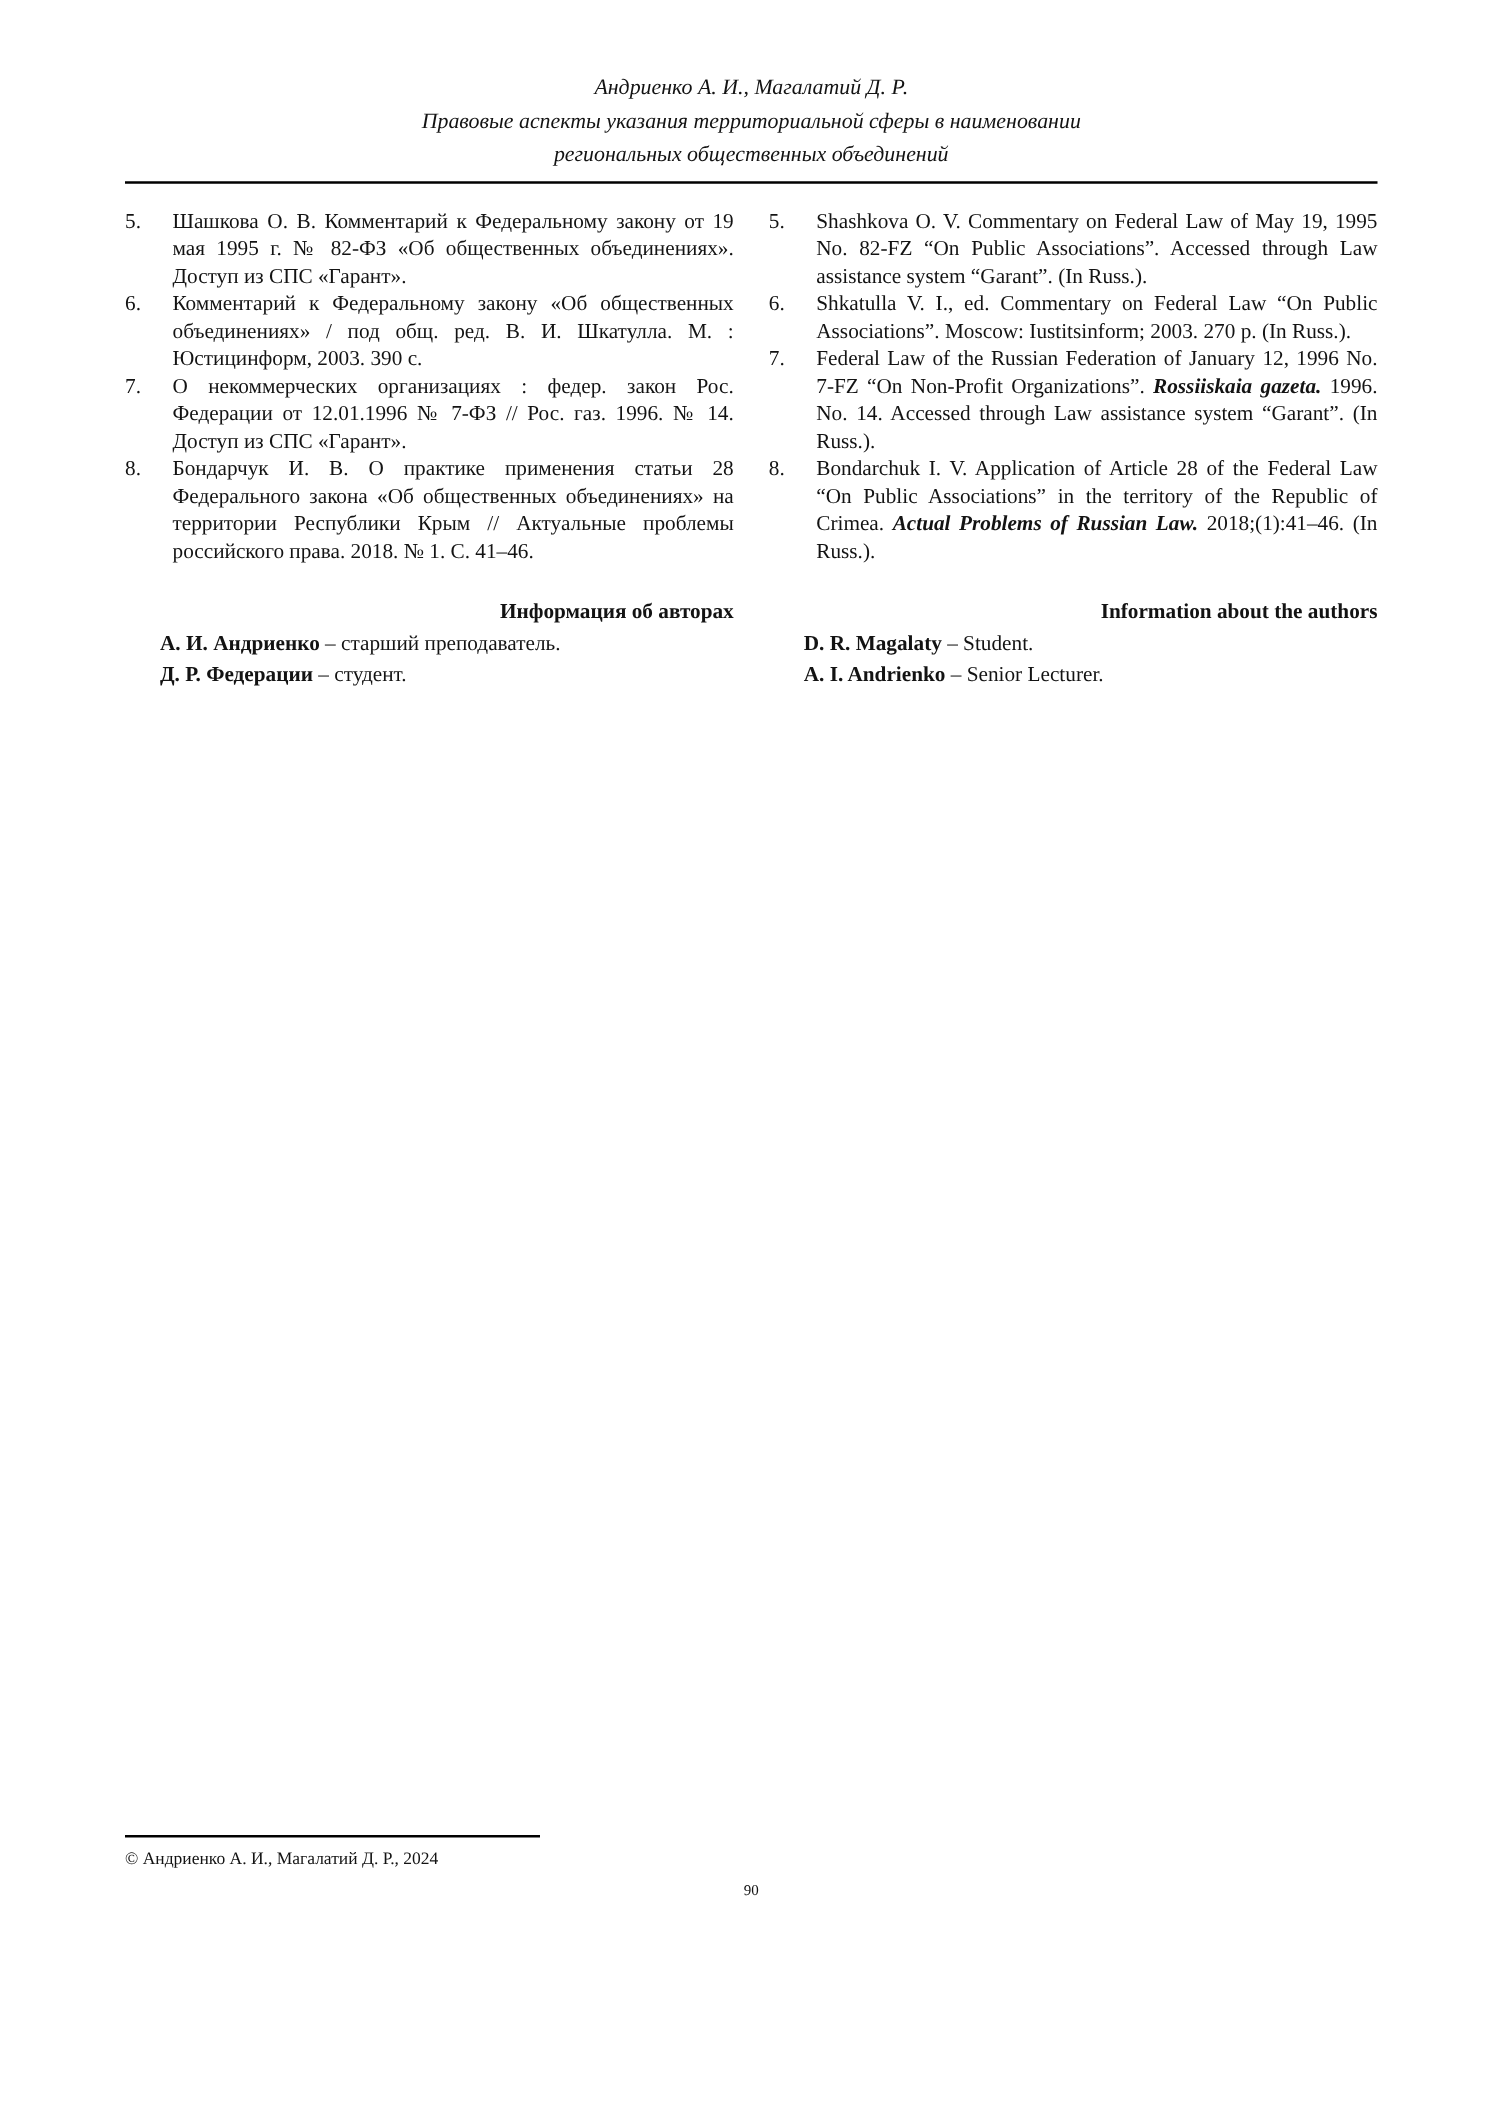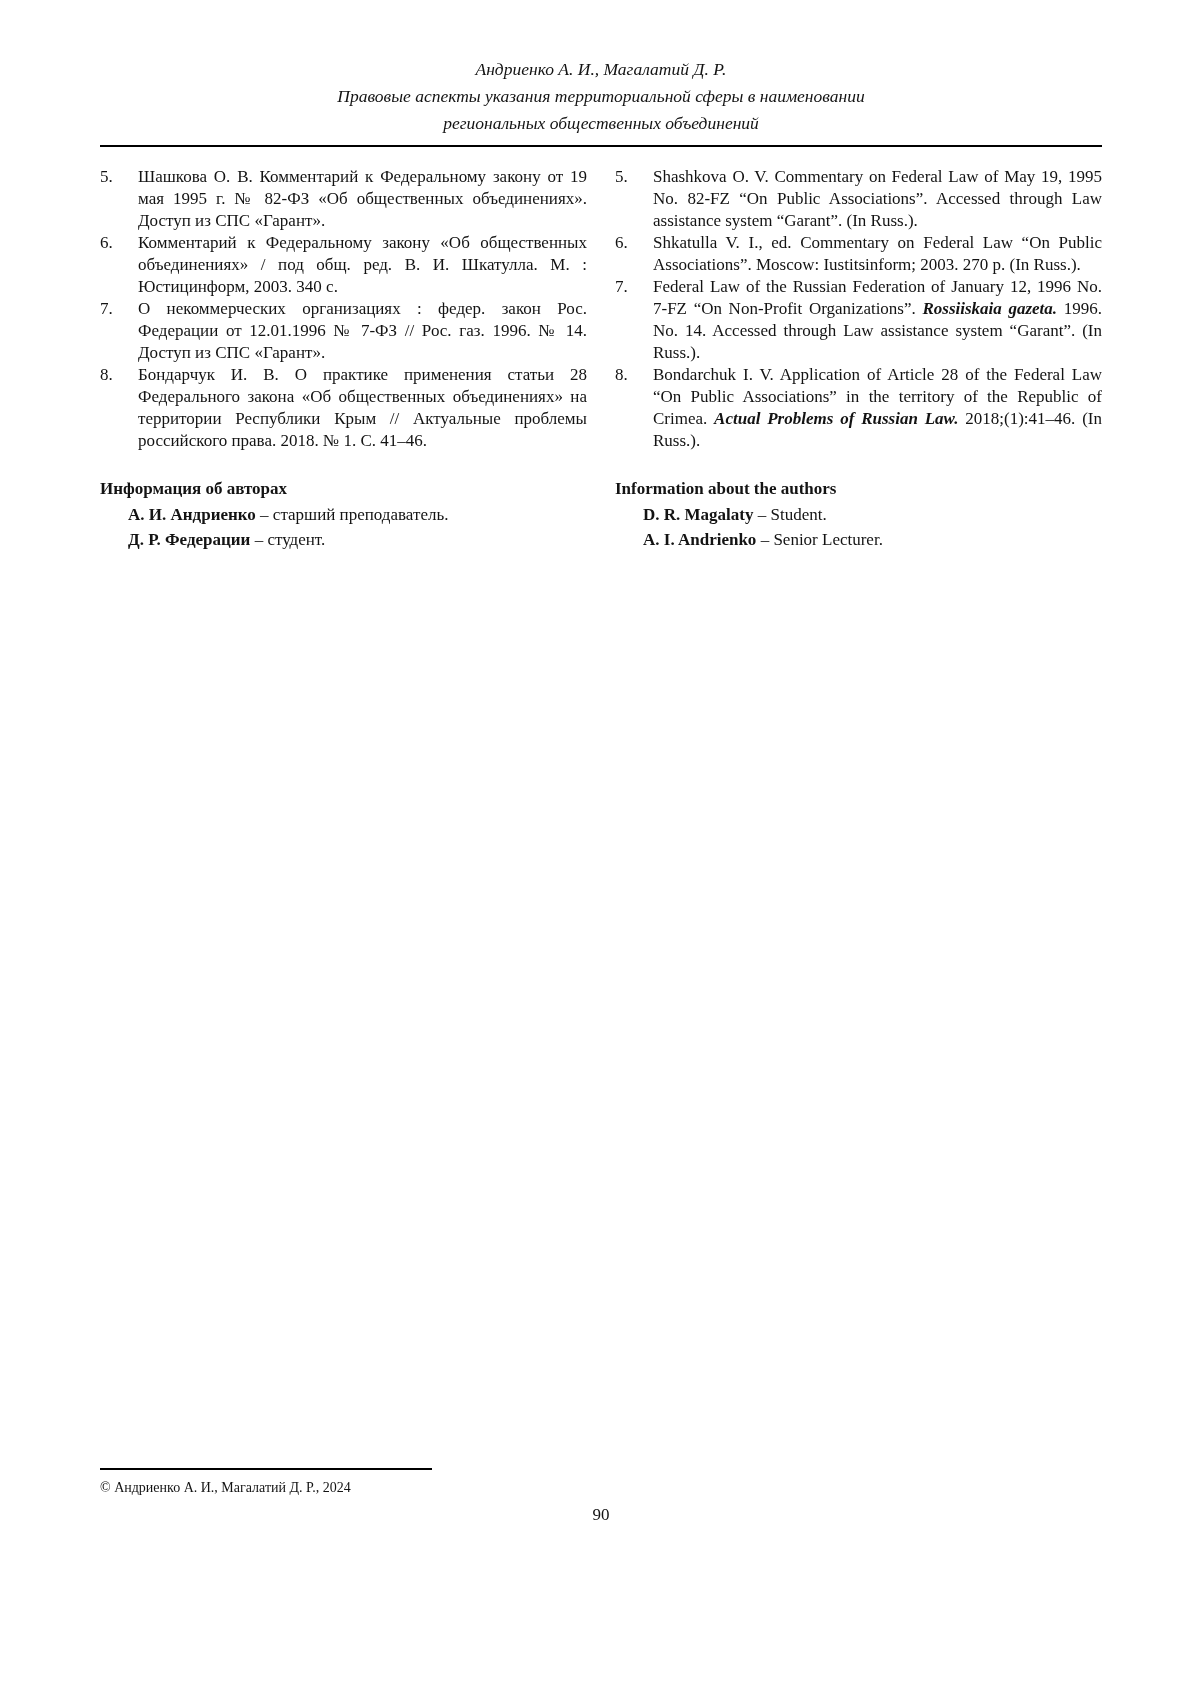--- a/index.html
+++ b/index.html
@@ -17,31 +17,31 @@
   .header { text-align: center; font-style: italic; font-size: 17.5px; line-height: 27px; }
   .rule { border-top: 2px solid #000; margin-top: 8px; }
   .columns { display: flex; gap: 28px; }
   .columns.refs { margin-top: 19px; }
   .col { flex: 1 1 0; min-width: 0; }
   .ref { display: flex; font-size: 17px; line-height: 22px; }
   .ref .num { flex: 0 0 38px; }
   .ref .txt { flex: 1 1 auto; text-align: justify; }
   .sec-heading {
     margin-top: 26px;
-    text-align: left;
+    text-align: right;
     font-weight: bold;
     font-size: 17px;
     line-height: 22px;
   }
   .authors-block { margin-top: 2px; padding-left: 28px; font-size: 17px; line-height: 25px; }
   .author { margin: 0; }
   .footer { position: absolute; top: 1468px; left: 100px; right: 98px; }
   .footer-rule { width: 332px; border-top: 2px solid #000; }
   .copyright { margin-top: 7px; font-size: 14px; line-height: 22px; }
-  .pageno { margin-top: 6px; text-align: center; font-size: 17px; }
+  .pageno { margin-top: 6px; text-align: center; font-size: 12px; }
   i { font-style: italic; font-weight: bold; }
   b { font-weight: bold; }
 </style>
 </head>
 <body>
 
 <div class="page">
 
   <div class="header">
     <div>Андриенко А. И., Магалатий Д. Р.</div>
@@ -53,21 +53,21 @@
 
   <div class="columns refs">
 
     <div class="col">
       <div class="ref">
         <span class="num">5.</span>
         <span class="txt">Шашкова О. В. Комментарий к Федеральному закону от 19 мая 1995 г. № 82-ФЗ «Об общественных объединениях». Доступ из СПС «Гарант».</span>
       </div>
       <div class="ref">
         <span class="num">6.</span>
-        <span class="txt">Комментарий к Федеральному закону «Об общественных объединениях» / под общ. ред. В. И. Шкатулла. М. : Юстицинформ, 2003. 340 с.</span>
+        <span class="txt">Комментарий к Федеральному закону «Об общественных объединениях» / под общ. ред. В. И. Шкатулла. М. : Юстицинформ, 2003. 390 с.</span>
       </div>
       <div class="ref">
         <span class="num">7.</span>
         <span class="txt">О некоммерческих организациях : федер. закон Рос. Федерации от 12.01.1996 № 7-ФЗ // Рос. газ. 1996. № 14. Доступ из СПС «Гарант».</span>
       </div>
       <div class="ref">
         <span class="num">8.</span>
         <span class="txt">Бондарчук И. В. О практике применения статьи 28 Федерального закона «Об общественных объединениях» на территории Республики Крым // Актуальные проблемы российского права. 2018. № 1. С. 41–46.</span>
       </div>
     </div>

